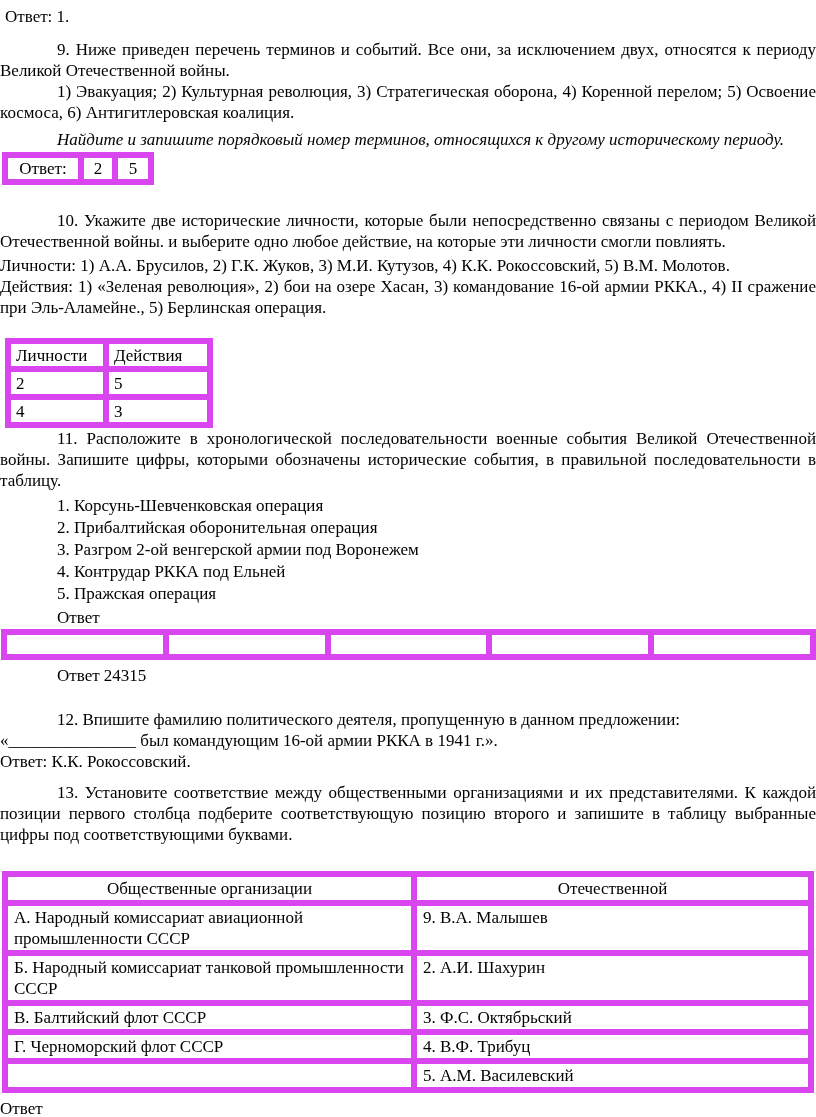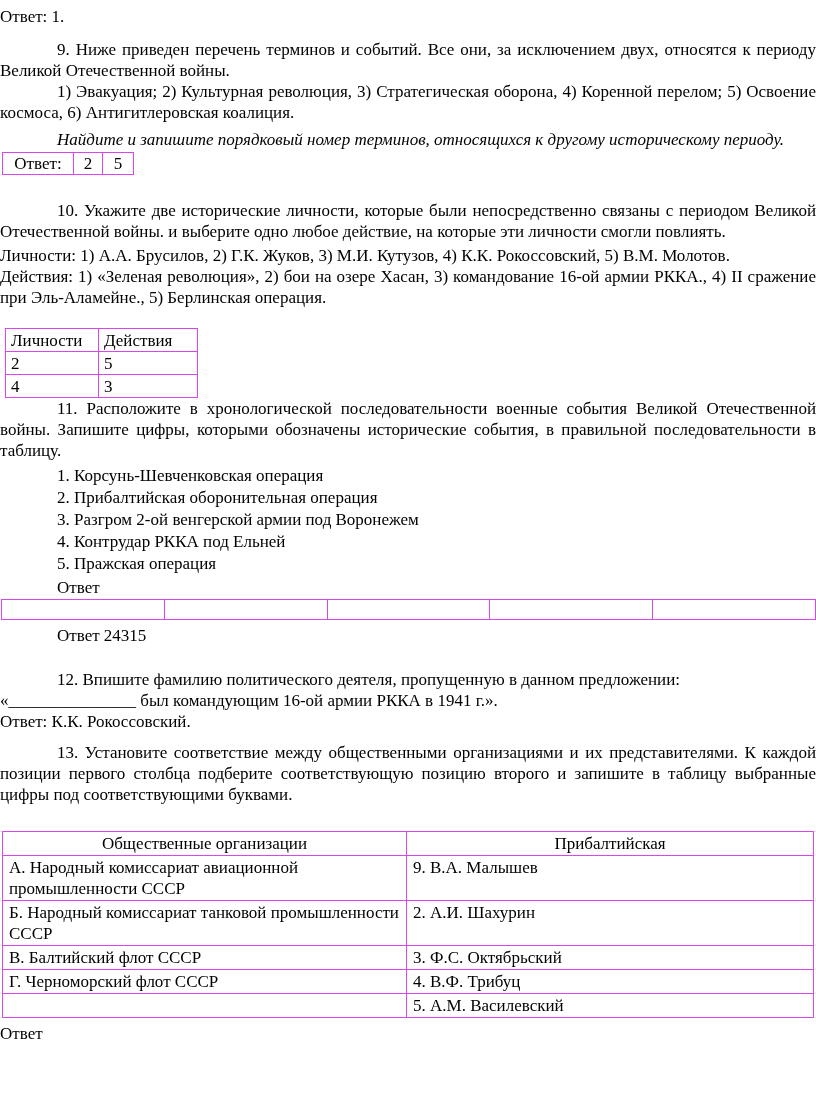--- a/index.html
+++ b/index.html
@@ -8,27 +8,27 @@
     background: #ffffff; color: #000000;
     font-family: "Liberation Serif", "DejaVu Serif", serif;
     font-size: 17px;
     overflow: hidden;
   }
   .page { box-sizing: border-box; width: 816px; height: 1117px; padding-top: 6px; overflow: hidden; }
   p { margin: 0; line-height: 21px; }
   .just { text-align: justify; }
   .indent { text-indent: 57px; }
   .italic { font-style: italic; }
-  .pl2 { padding-left: 0; }
+  .pl2 { padding-left: 5px; }
   .ml57 { margin-left: 57px; }
 
   .q9-text { margin-top: 12px; }
   .q9-instr { margin-top: 6px; }
   table { border-collapse: collapse; }
-  td { border: 1px solid #d946ef; font-size: 17px; line-height: 21px; padding: 0 6px; }
+  td { border: 6px solid #d946ef; font-size: 17px; line-height: 21px; padding: 0 6px; }
 
   .tbl-ans { margin: 2px 0 0 2px; }
   .tbl-ans td { height: 20px; text-align: center; }
   .tbl-ans .ans-label { width: 58px; }
   .tbl-ans .ans-v1 { width: 16px; }
   .tbl-ans .ans-v2 { width: 18px; }
 
   .q10-text { margin-top: 25px; }
   .q10-persons { margin-top: 3px; }
 
@@ -126,21 +126,21 @@
   <p class="indent q12-text">12. Впишите фамилию политического деятеля, пропущенную в данном предложении:</p>
   <p>«_______________ был командующим 16-ой армии РККА в 1941 г.».</p>
   <p>Ответ: К.К. Рокоссовский.</p>
 
   <p class="just indent q13-text">13. Установите соответствие между общественными организациями и их представителями. К каждой позиции первого столбца подберите соответствующую позицию второго и запишите в таблицу выбранные цифры под соответствующими буквами.</p>
 
   <table class="tbl-match">
     <tbody>
       <tr>
         <td class="col-left hdr">Общественные организации</td>
-        <td class="hdr">Прибалтийская</td>
+        <td class="hdr">Отечественной</td>
       </tr>
       <tr>
         <td>А. Народный комиссариат авиационной промышленности СССР</td>
         <td>9. В.А. Малышев</td>
       </tr>
       <tr>
         <td>Б. Народный комиссариат танковой промышленности СССР</td>
         <td>2. А.И. Шахурин</td>
       </tr>
       <tr>

